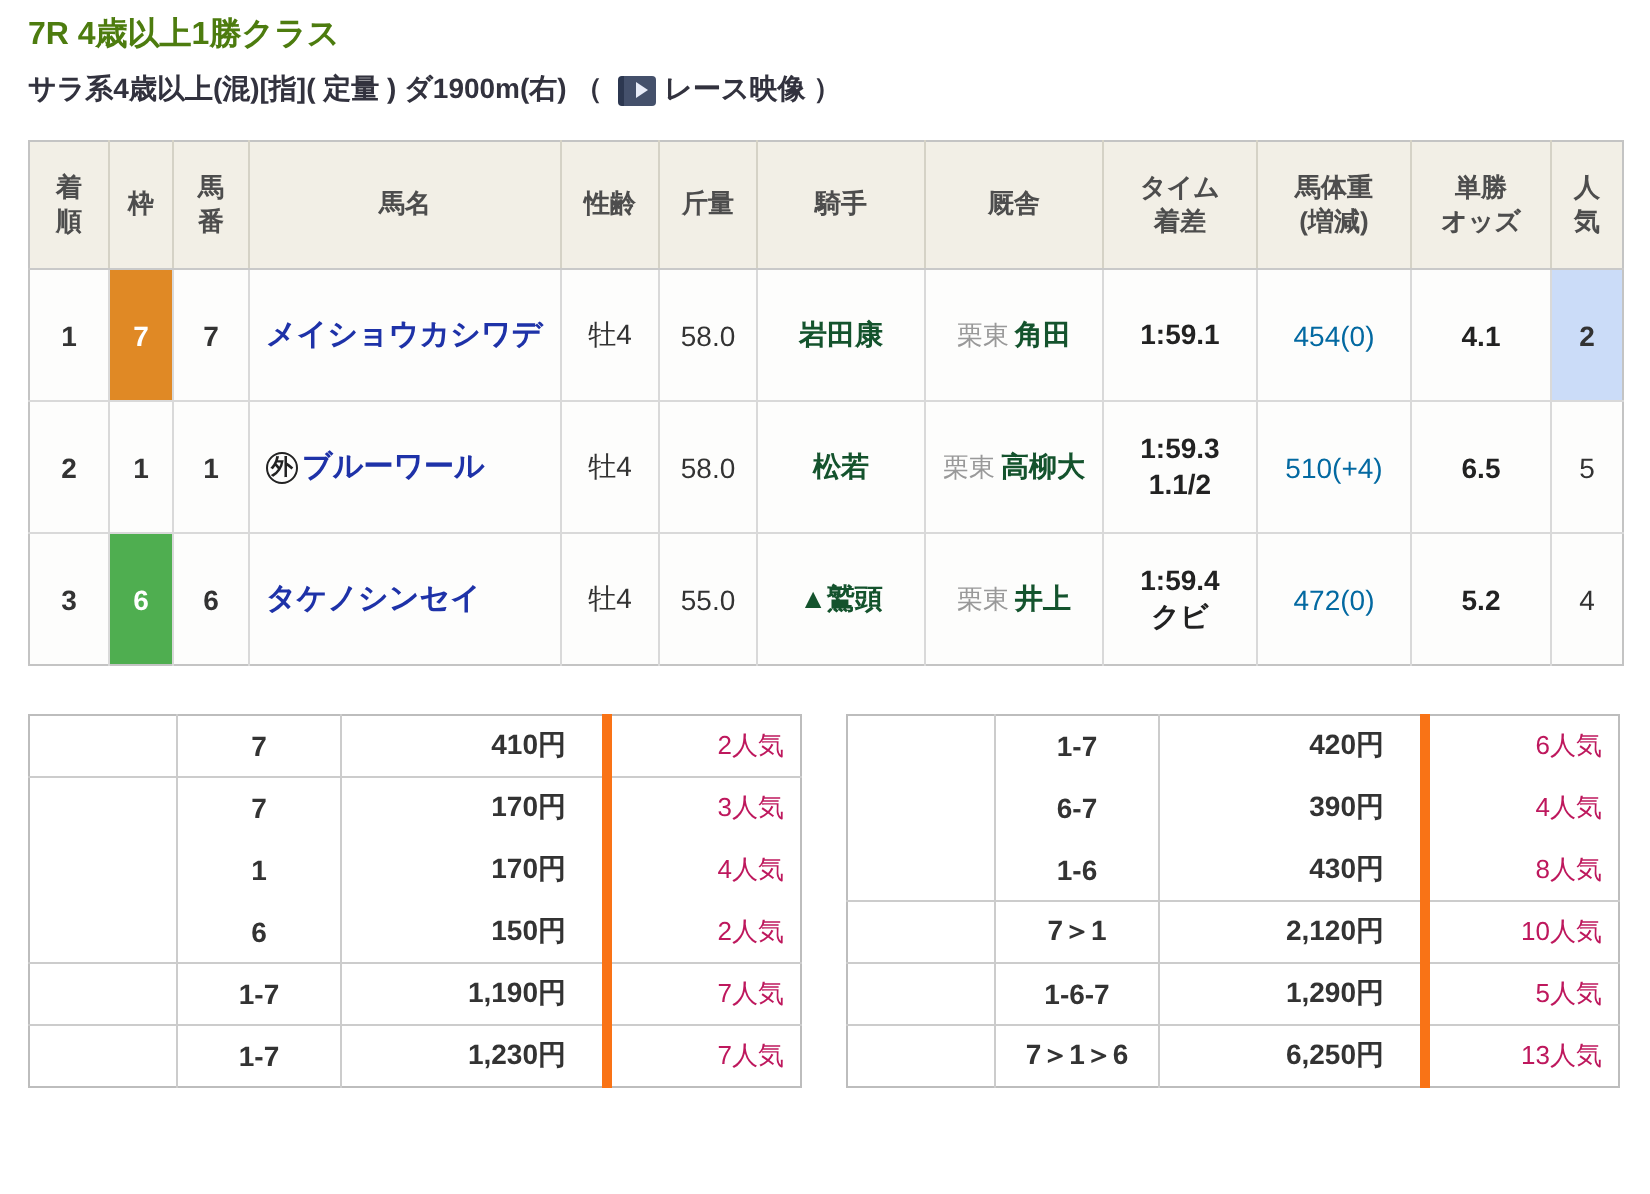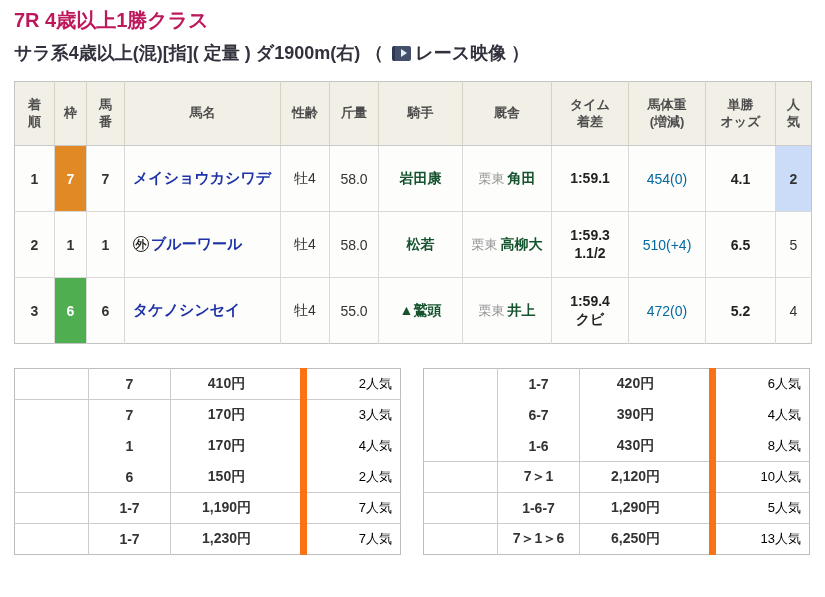--- a/index.html
+++ b/index.html
@@ -1,21 +1,21 @@
 <!DOCTYPE html>
 <html><head>
 <meta charset="utf-8">
 <style>
   * { box-sizing: border-box; margin: 0; padding: 0; }
   html,body { width:825px; height:597px; background:#fff; overflow:hidden; }
   body { font-family:"Liberation Sans","DejaVu Sans",sans-serif; color:#333; }
   .page { padding:8px 14px 0 14px; width:825px; }
 
-  .race-title { font-size:20px; font-weight:bold; color:#be185d; line-height:1.2; }
-  .race-sub { margin-top:9px; font-size:18px; font-weight:bold; color:#32323e; display:flex; align-items:center; }
+  .race-title { font-size:16px; font-weight:bold; color:#4d7c0f; line-height:1.2; }
+  .race-sub { margin-top:9px; font-size:14px; font-weight:bold; color:#32323e; display:flex; align-items:center; }
   .race-sub .seg { white-space:pre; }
   .video-icon { display:inline-flex; align-items:center; justify-content:center;
     width:19px; height:15px; background:#44506b; border-radius:2px; margin:0 4px;
     border-left:3px solid #2c3750; }
   .video-icon .tri { width:0; height:0; border-left:6px solid #e8ecf8;
     border-top:4px solid transparent; border-bottom:4px solid transparent; margin-left:2px; }
   .video-link { color:#32323e; text-decoration:none; cursor:pointer; }
 
   table { border-collapse:collapse; table-layout:fixed; }
 
@@ -52,24 +52,24 @@
   .detail-link { font-size:14px; font-weight:bold; color:#333; text-decoration:none; cursor:pointer; }
   .detail-link .arrow { font-size:11px; color:#444; margin-left:6px; }
 
   
   .payout-wrap { display:flex; gap:22px; margin-top:24px; }
   .payout { width:386px; border:1px solid #bdbdbd; }
   .payout td { height:31px; font-size:14px; vertical-align:middle; background:#fff; }
   .payout td.ph { width:74px; color:#fff; font-weight:bold; text-align:center; font-size:14px; }
   .payout td.combo { width:82px; text-align:center; font-weight:bold; color:#333;
     border-left:1px solid #ccc; }
-  .payout td.pay { width:133px; text-align:center; padding-right:18px; font-weight:bold;
+  .payout td.pay { width:133px; text-align:right; padding-right:18px; font-weight:bold;
     color:#333; border-left:1px solid #ccc; }
   .payout td.pp { width:97px; text-align:right; padding-right:8px; font-size:13px;
-    color:#000000; border-left:7px solid #f97316; }
+    color:#be185d; border-left:5px solid #f97316; }
   .payout tr.sec-start td { border-top:1px solid #ccc; }
   .payout tr:first-child td { border-top:none; }
   .ph-tansho    { background:#5a62a8; }
   .ph-fukusho   { background:#c4525e; }
   .ph-wakuren   { background:#4bae52; }
   .ph-umaren    { background:#8e5ca6; }
   .ph-wide      { background:#47999c; }
   .ph-umatan    { background:#e7a33c; }
   .ph-sanrenpuku{ background:#4d95c9; }
   .ph-sanrentan { background:#e0823c; }

